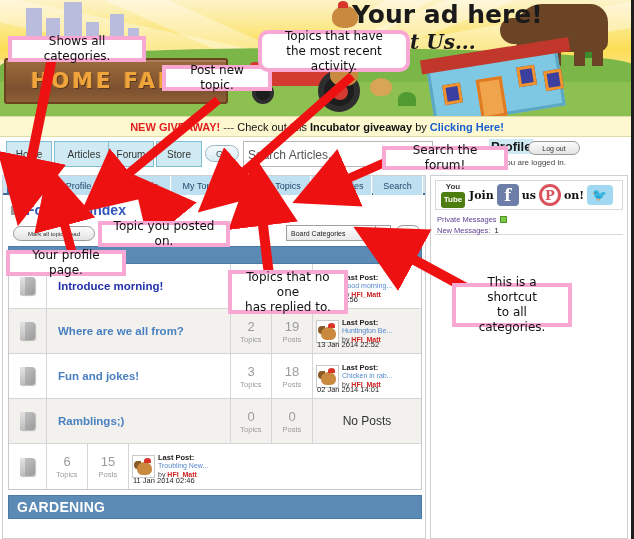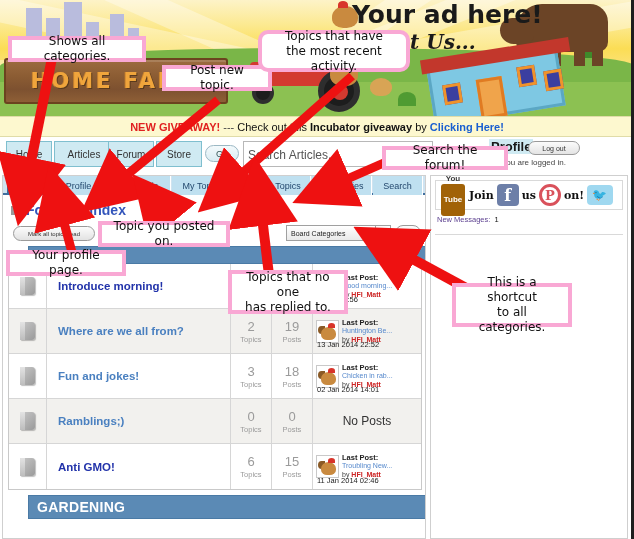--- a/index.html
+++ b/index.html
@@ -214,21 +214,20 @@
     display:flex; align-items:center; justify-content:center;
     font-size: 7px; color: #333;
   }
 
   
   .cathdr {
     position: absolute; left: 5px; width: 414px;
     background: #5b8ab5; color: #fff;
     border: 1px solid #4a7aa5;
     padding: 3px 8px;
-    margin-left: 20px;
   }
   .cathdr .ct { font-size: 14px; font-weight: bold; letter-spacing: .3px;}
   .cathdr .cd { font-size: 11px; font-weight: bold; margin-top: 2px; }
 
   
   #ftable {
     position: absolute; left: 5px; top: 88px; width: 414px;
     border: 1px solid #c9c9c9; border-top: none;
   }
   .frow {
@@ -301,22 +300,22 @@
   #social {
     position: absolute; left: 4px; top: 4px; width: 188px; height: 30px;
     border: 1px solid #d9d9d9; background: #fff;
     display: flex; align-items: center; gap: 3px; padding: 0 4px;
   }
   .yt {
     width: 26px; height: 22px; display:flex; flex-direction:column;
     align-items:center; justify-content:center; line-height:1;
   }
   .yt .yt1 { font-size: 8px; color:#3d3d3d; font-weight:bold; }
-  .yt .yt2 { font-size: 8px; color:#fff; font-weight:bold; background:#a16207;
-             border-radius:3px; padding:12px 3px; margin-top:1px;}
+  .yt .yt2 { font-size: 8px; color:#fff; font-weight:bold; background:#4d7c0f;
+             border-radius:3px; padding:4px 3px; margin-top:1px;}
   .sw { font-family:"DejaVu Serif", serif; font-weight:bold; font-size:11px; color:#111; }
   .fb { width:22px; height:22px; background:#6d7fa8; border-radius:4px;
         color:#fff; font-family:"DejaVu Serif",serif; font-weight:bold;
         font-size:16px; display:flex; align-items:center; justify-content:center;}
   .pin { width:22px; height:22px; border-radius:50%; background:#fff;
          border:3px solid #d9515b; color:#d9515b;
          font-family:"DejaVu Serif",serif; font-weight:bold; font-size:13px;
          display:flex; align-items:center; justify-content:center;}
   .tw { width:26px; height:20px; background:#9fd8f0; border-radius:4px;
         color:#fff; font-size:12px; display:flex; align-items:center; justify-content:center;}
@@ -582,23 +581,20 @@
         </div>
         <div class="fc-last">
           <div class="lp-nop">No Posts</div>
         </div>
       </div>
 
       <div class="frow">
         <div class="fc-icon">
             <div class="folder"></div>
           </div>
-        <div class="fc-name">
-          <a href="#" style="color:#2233aa">Anti GMO!</a>
-        </div>
         <div class="fc-topics">
           <span class="num">6</span>
           <span class="lbl">Topics</span>
         </div>
         <div class="fc-posts">
           <span class="num">15</span>
           <span class="lbl">Posts</span>
         </div>
         <div class="fc-last">
           <div class="lp-avatar">
@@ -630,20 +626,21 @@
       </div>
       <span class="sw">Join</span>
       <div class="fb">f</div>
       <span class="sw">us</span>
       <div class="pin">P</div>
       <span class="sw">on!</span>
       <div class="tw">🐦</div>
     </div>
 
     <div id="pmbox">
+      <div><span>Private Messages</span><span class="pmflag"></span></div>
       <div><span>New Messages:</span>&nbsp;&nbsp;<span class="pmnum">1</span></div>
     </div>
   </div>
 
   <svg id="arrowsvg" viewBox="0 0 634 539">
     <defs>
       <marker id="ah" markerWidth="7" markerHeight="7" refX="3.4" refY="3.5" orient="auto">
         <polygon points="0,0 7,3.5 0,7" fill="#ee1111"></polygon>
       </marker>
     </defs>

